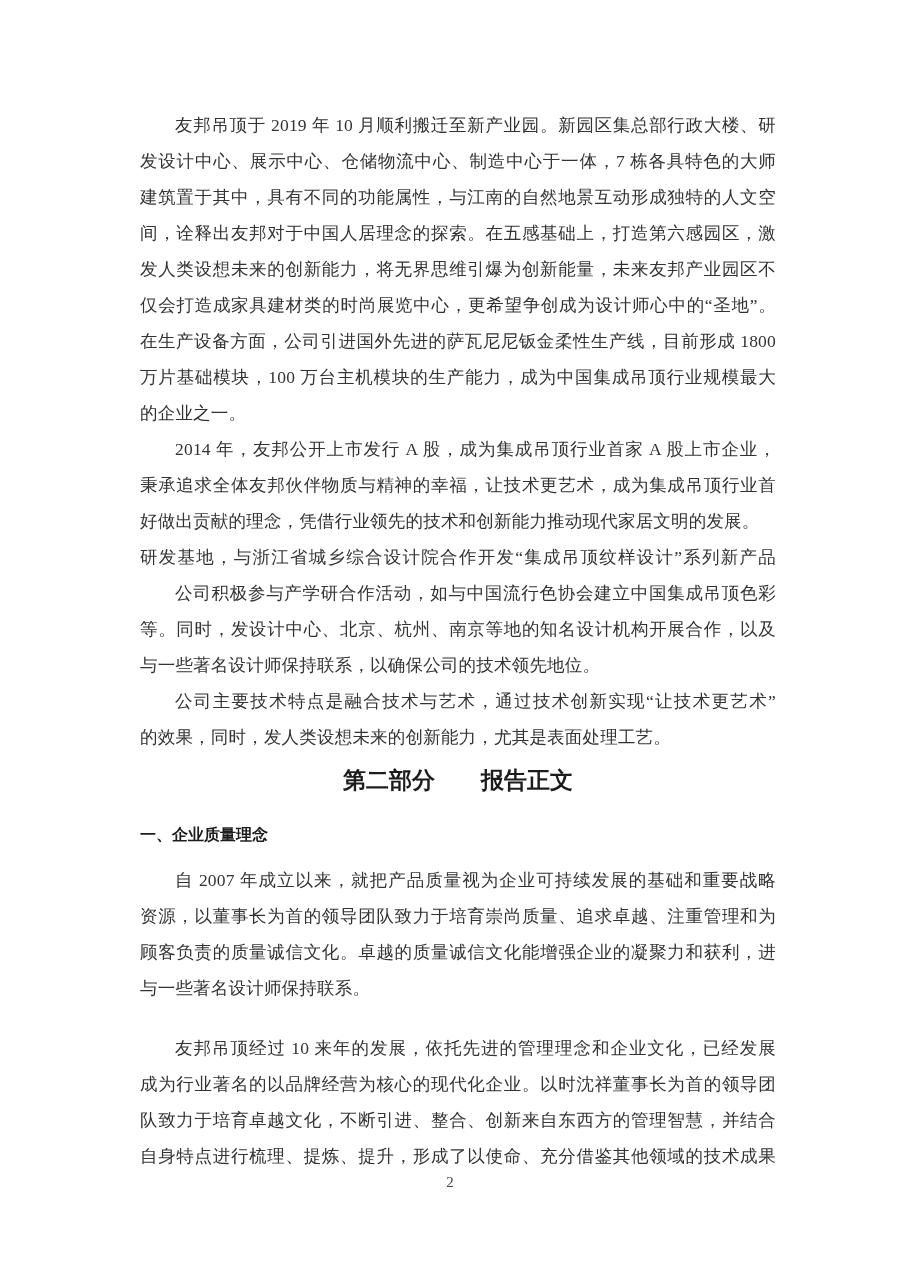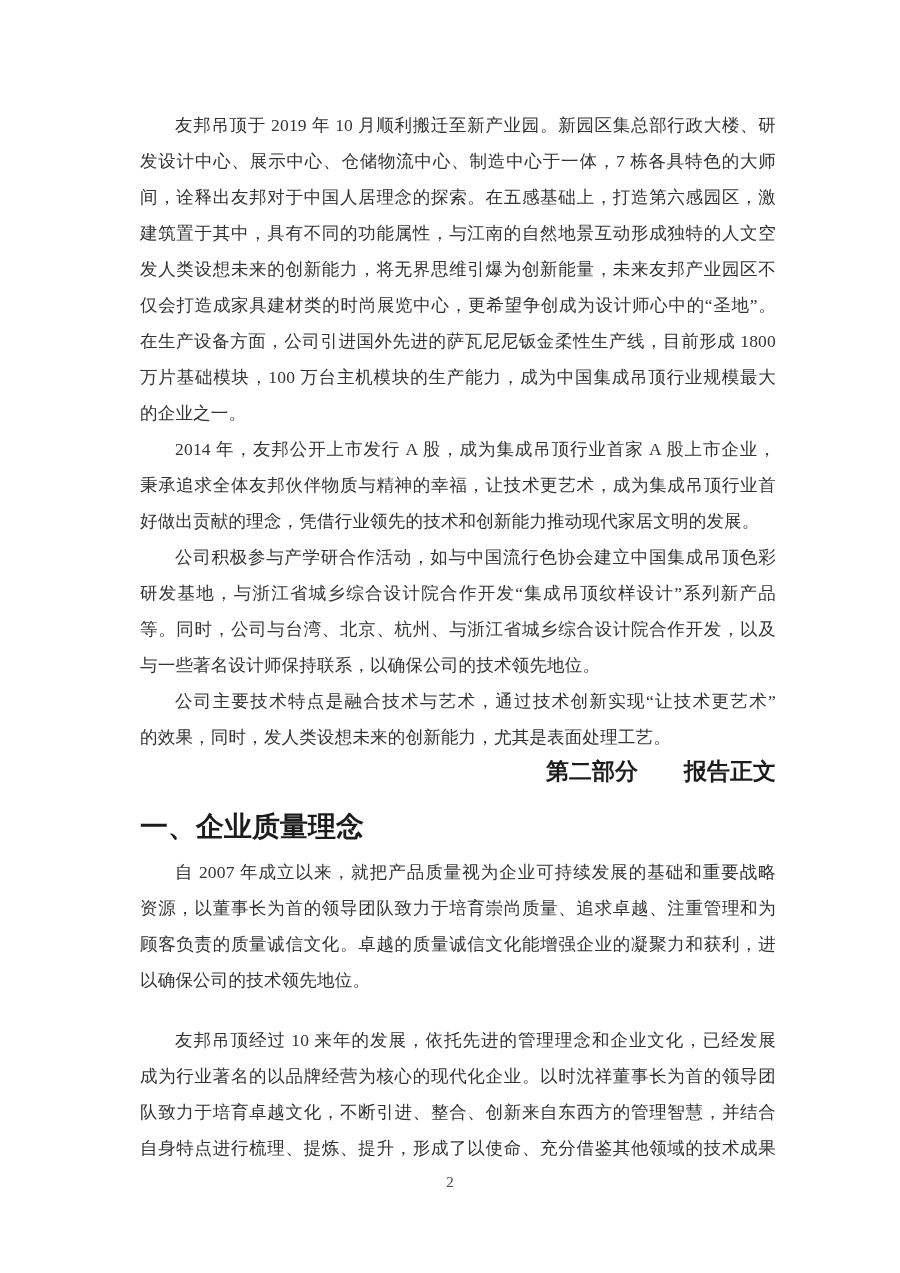--- a/index.html
+++ b/index.html
@@ -30,30 +30,31 @@
     line-height: 36px;
     height: 36px;
     text-align: justify;
     text-align-last: justify;
     letter-spacing: 0.2px;
     overflow: hidden;
   }
   .ln.ind { text-indent: 35px; }
   .ln.lastln { text-align-last: left; }
   .part-heading {
-    font-family: Liberation Serif, serif;
+    font-family: Liberation Sans, sans-serif;
     font-size: 23px;
     font-weight: bold;
     color: #1c1c1c;
-    text-align: right;
+    text-align: center;
     line-height: 34px;
+    margin-top: 8px;
   }
   .section-heading {
     font-family: "Liberation Sans", "DejaVu Sans", sans-serif;
-    font-size: 28px;
+    font-size: 16px;
     font-weight: bold;
     color: #1c1c1c;
     text-align: left;
     line-height: 32px;
     margin-top: 22px;
   }
   .footer {
     position: absolute;
     left: 0;
     top: 1172px;
@@ -65,50 +66,50 @@
   }
 </style>
 </head>
 <body>
 
 <div class="doc">
   <div class="content">
       <div class="para">
         <div class="ln ind">友邦吊顶于 2019 年 10 月顺利搬迁至新产业园。新园区集总部行政大楼、研</div>
         <div class="ln">发设计中心、展示中心、仓储物流中心、制造中心于一体，7 栋各具特色的大师</div>
+        <div class="ln">建筑置于其中，具有不同的功能属性，与江南的自然地景互动形成独特的人文空</div>
         <div class="ln">间，诠释出友邦对于中国人居理念的探索。在五感基础上，打造第六感园区，激</div>
-        <div class="ln">建筑置于其中，具有不同的功能属性，与江南的自然地景互动形成独特的人文空</div>
         <div class="ln">发人类设想未来的创新能力，将无界思维引爆为创新能量，未来友邦产业园区不</div>
         <div class="ln">仅会打造成家具建材类的时尚展览中心，更希望争创成为设计师心中的“圣地”。</div>
         <div class="ln">在生产设备方面，公司引进国外先进的萨瓦尼尼钣金柔性生产线，目前形成 1800</div>
         <div class="ln">万片基础模块，100 万台主机模块的生产能力，成为中国集成吊顶行业规模最大</div>
         <div class="ln lastln">的企业之一。</div>
       </div>
       <div class="para">
         <div class="ln ind">2014 年，友邦公开上市发行 A 股，成为集成吊顶行业首家 A 股上市企业，</div>
         <div class="ln">秉承追求全体友邦伙伴物质与精神的幸福，让技术更艺术，成为集成吊顶行业首家</div>
         <div class="ln lastln">好做出贡献的理念，凭借行业领先的技术和创新能力推动现代家居文明的发展。</div>
       </div>
       <div class="para">
+        <div class="ln">研发基地，与浙江省城乡综合设计院合作开发“集成吊顶纹样设计”系列新产品</div>
         <div class="ln ind">公司积极参与产学研合作活动，如与中国流行色协会建立中国集成吊顶色彩</div>
-        <div class="ln">研发基地，与浙江省城乡综合设计院合作开发“集成吊顶纹样设计”系列新产品</div>
-        <div class="ln">等。同时，公司与台湾、北京、杭州、与浙江省城乡综合设计院合作开发，以及</div>
+        <div class="ln">等。同时，发设计中心、北京、杭州、南京等地的知名设计机构开展合作，以及</div>
         <div class="ln lastln">与一些著名设计师保持联系，以确保公司的技术领先地位。</div>
       </div>
       <div class="para">
         <div class="ln ind">公司主要技术特点是融合技术与艺术，通过技术创新实现“让技术更艺术”</div>
         <div class="ln lastln">的效果，同时，发人类设想未来的创新能力，尤其是表面处理工艺。</div>
       </div>
       <div class="part-heading">第二部分　　报告正文</div>
       <div class="section-heading">一、企业质量理念</div>
       <div class="para gap-lg">
         <div class="ln ind">自 2007 年成立以来，就把产品质量视为企业可持续发展的基础和重要战略</div>
         <div class="ln">资源，以董事长为首的领导团队致力于培育崇尚质量、追求卓越、注重管理和为</div>
         <div class="ln">顾客负责的质量诚信文化。卓越的质量诚信文化能增强企业的凝聚力和获利，进</div>
-        <div class="ln lastln">以确保公司的技术领先地位。</div>
+        <div class="ln lastln">与一些著名设计师保持联系。</div>
       </div>
       <div class="para gap-sm">
         <div class="ln ind">友邦吊顶经过 10 来年的发展，依托先进的管理理念和企业文化，已经发展</div>
         <div class="ln">成为行业著名的以品牌经营为核心的现代化企业。以时沈祥董事长为首的领导团</div>
         <div class="ln">队致力于培育卓越文化，不断引进、整合、创新来自东西方的管理智慧，并结合</div>
         <div class="ln">自身特点进行梳理、提炼、提升，形成了以使命、充分借鉴其他领域的技术成果</div>
       </div>
     </div>
   <div class="footer">2</div>
 </div>

